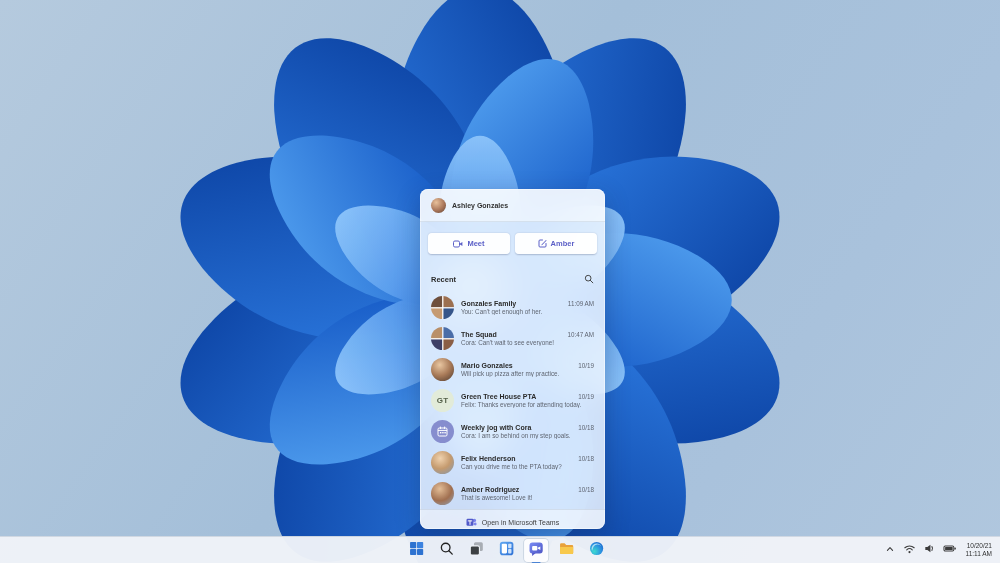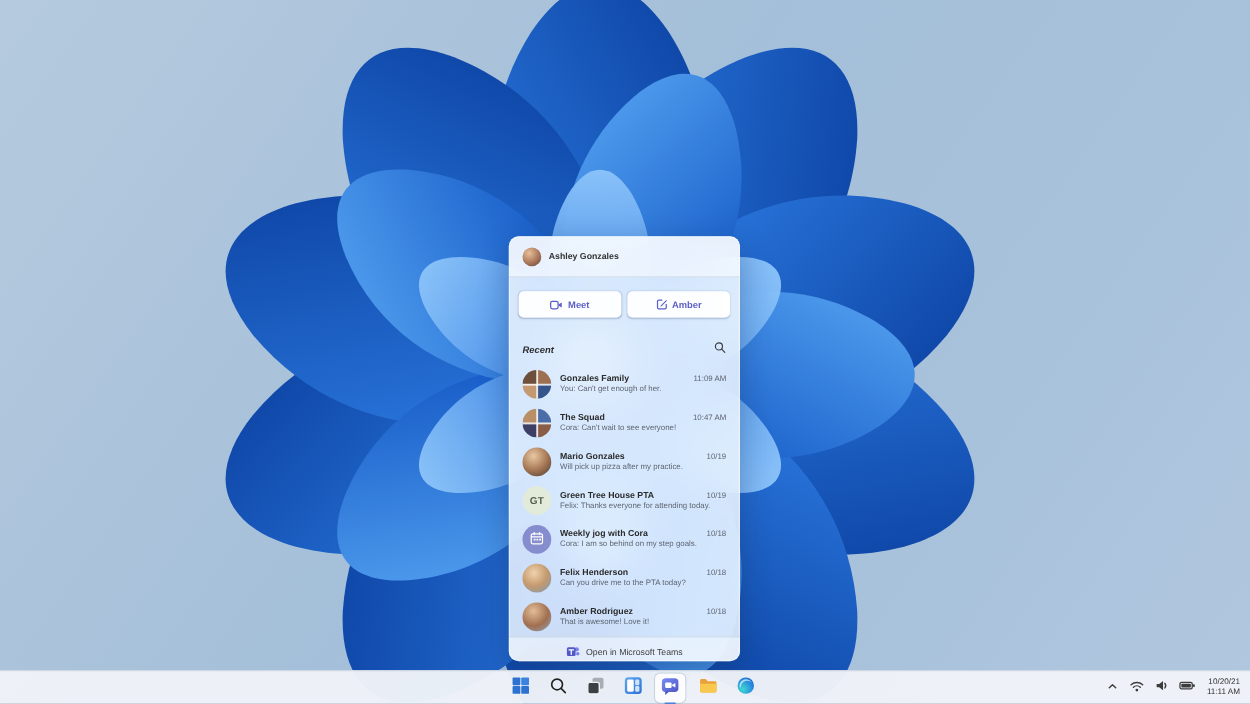--- a/index.html
+++ b/index.html
@@ -2,38 +2,38 @@
 <html><head>
 <meta charset="utf-8">
 <style>
   html,body{margin:0;padding:0;background:#333;}
   *{box-sizing:border-box;font-family:"Liberation Sans","DejaVu Sans",sans-serif;}
   .screen{position:relative;width:1000px;height:563px;overflow:hidden;
     background:linear-gradient(125deg,#b5cade 0%,#a4bfd9 45%,#a9c2dc 75%,#b0c7de 100%);}
   .bloom{position:absolute;left:0;top:0;width:1000px;height:563px;display:block;}
 
   
-  .teams-panel{position:absolute;left:407px;top:189px;width:185px;height:340px;
+  .teams-panel{position:absolute;left:420px;top:189px;width:185px;height:340px;
     border-radius:8px;background:rgba(247,249,252,0.82);
     backdrop-filter:blur(16px) saturate(1.3);-webkit-backdrop-filter:blur(16px) saturate(1.3);
     box-shadow:0 8px 24px rgba(20,40,80,0.30),0 0 0 1px rgba(255,255,255,0.45) inset;
     display:flex;flex-direction:column;overflow:hidden;}
   .tp-header{height:33px;flex:0 0 33px;display:flex;align-items:center;gap:6px;
     padding:0 11px;background:rgba(255,255,255,0.50);
     border-bottom:1px solid rgba(60,80,110,0.12);}
   .tp-avatar{width:15px;height:15px;border-radius:50%;
     background:radial-gradient(circle at 35% 30%,#e8c09a 0%,#a9765a 55%,#5d4032 100%);}
   .tp-name{font-size:7px;font-weight:600;color:#323232;}
   .tp-actions{display:flex;gap:5px;padding:11px 8px 8px 8px;}
   .tp-btn{flex:1;height:21px;border:none;border-radius:4px;background:rgba(255,255,255,0.95);
     box-shadow:0 0.5px 1.5px rgba(30,40,80,0.25);display:flex;align-items:center;justify-content:center;
     gap:4px;color:#5b5fc7;font-size:7.5px;font-weight:600;cursor:pointer;padding:0;}
   .tp-btn svg{display:block;}
   .tp-recent-row{display:flex;align-items:center;justify-content:space-between;padding:8px 11px 4px 11px;}
-  .tp-recent-label{font-size:7.5px;font-weight:700;color:#2b2b2b;font-style:italic;}
+  .tp-recent-label{font-size:7.5px;font-weight:700;color:#2b2b2b;}
   .chat-list{flex:1;}
   .chat-row{height:31px;display:flex;align-items:center;gap:7px;padding:0 11px;cursor:pointer;}
   .avatar{width:23px;height:23px;border-radius:50%;flex:0 0 23px;position:relative;overflow:hidden;
     display:flex;align-items:center;justify-content:center;}
   .av-collage1{background:
     linear-gradient(rgba(255,255,255,0.85),rgba(255,255,255,0.85)) 50% 0/1.5px 100% no-repeat,
     linear-gradient(rgba(255,255,255,0.85),rgba(255,255,255,0.85)) 0 50%/100% 1.5px no-repeat,
     conic-gradient(from 0deg,#9c7050 0 25%,#35558a 0 50%,#c59a72 0 75%,#6e4f3c 0 100%);}
   .av-collage2{background:
     linear-gradient(rgba(255,255,255,0.85),rgba(255,255,255,0.85)) 50% 0/1.5px 100% no-repeat,

